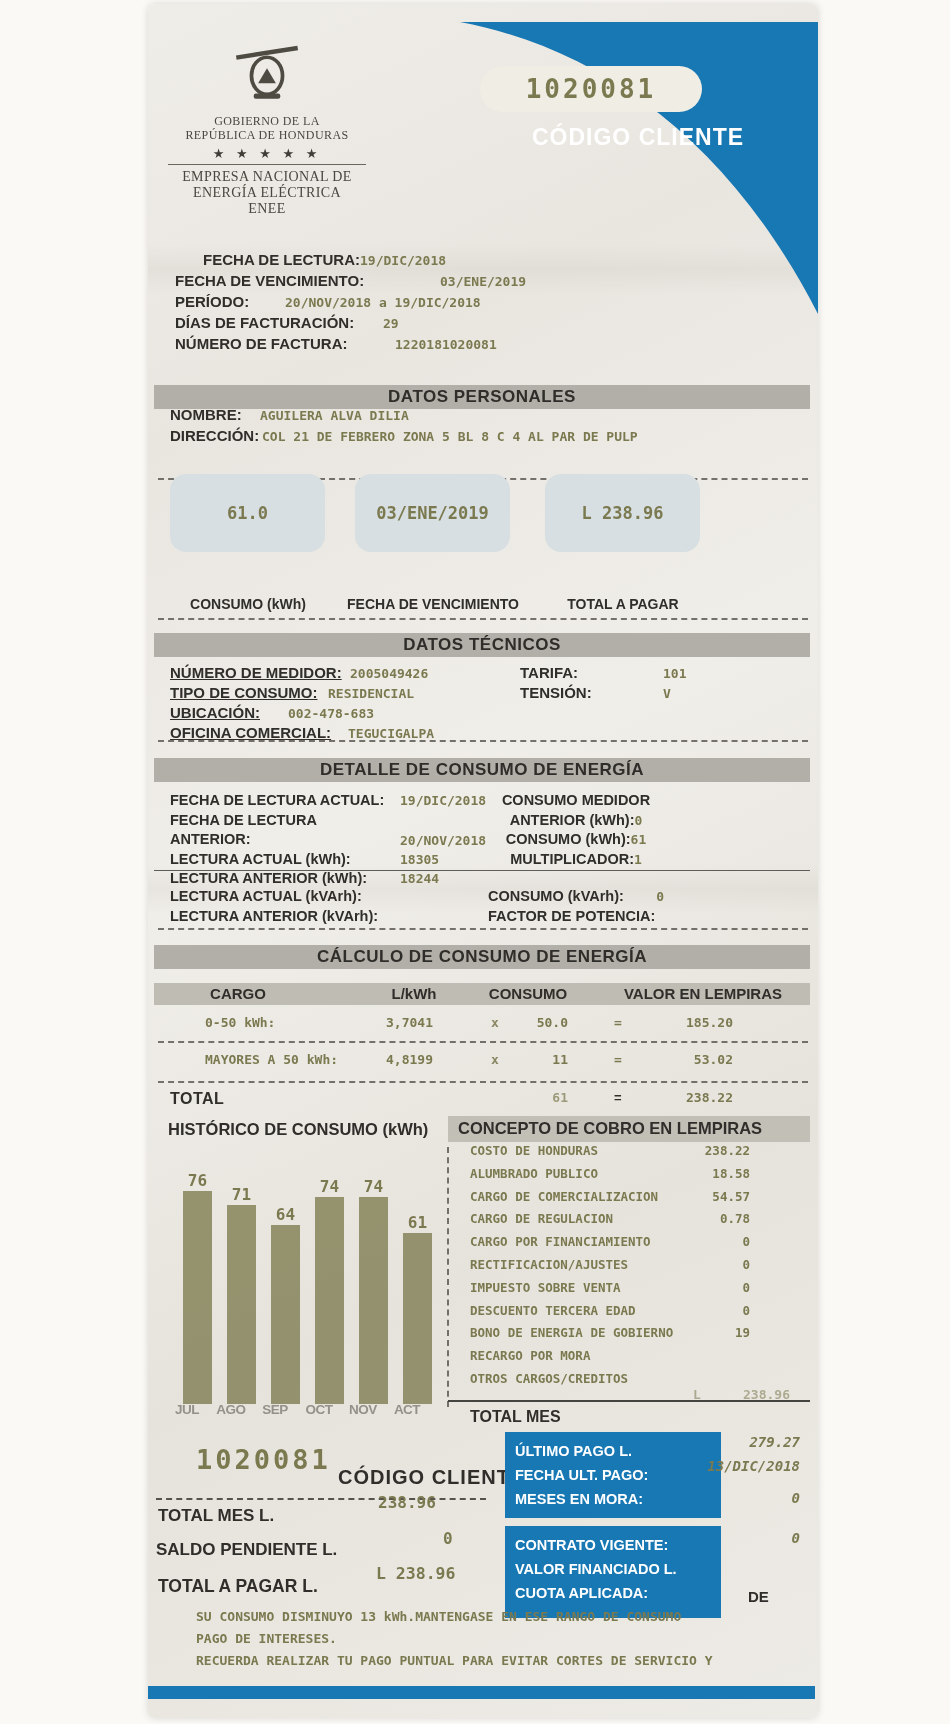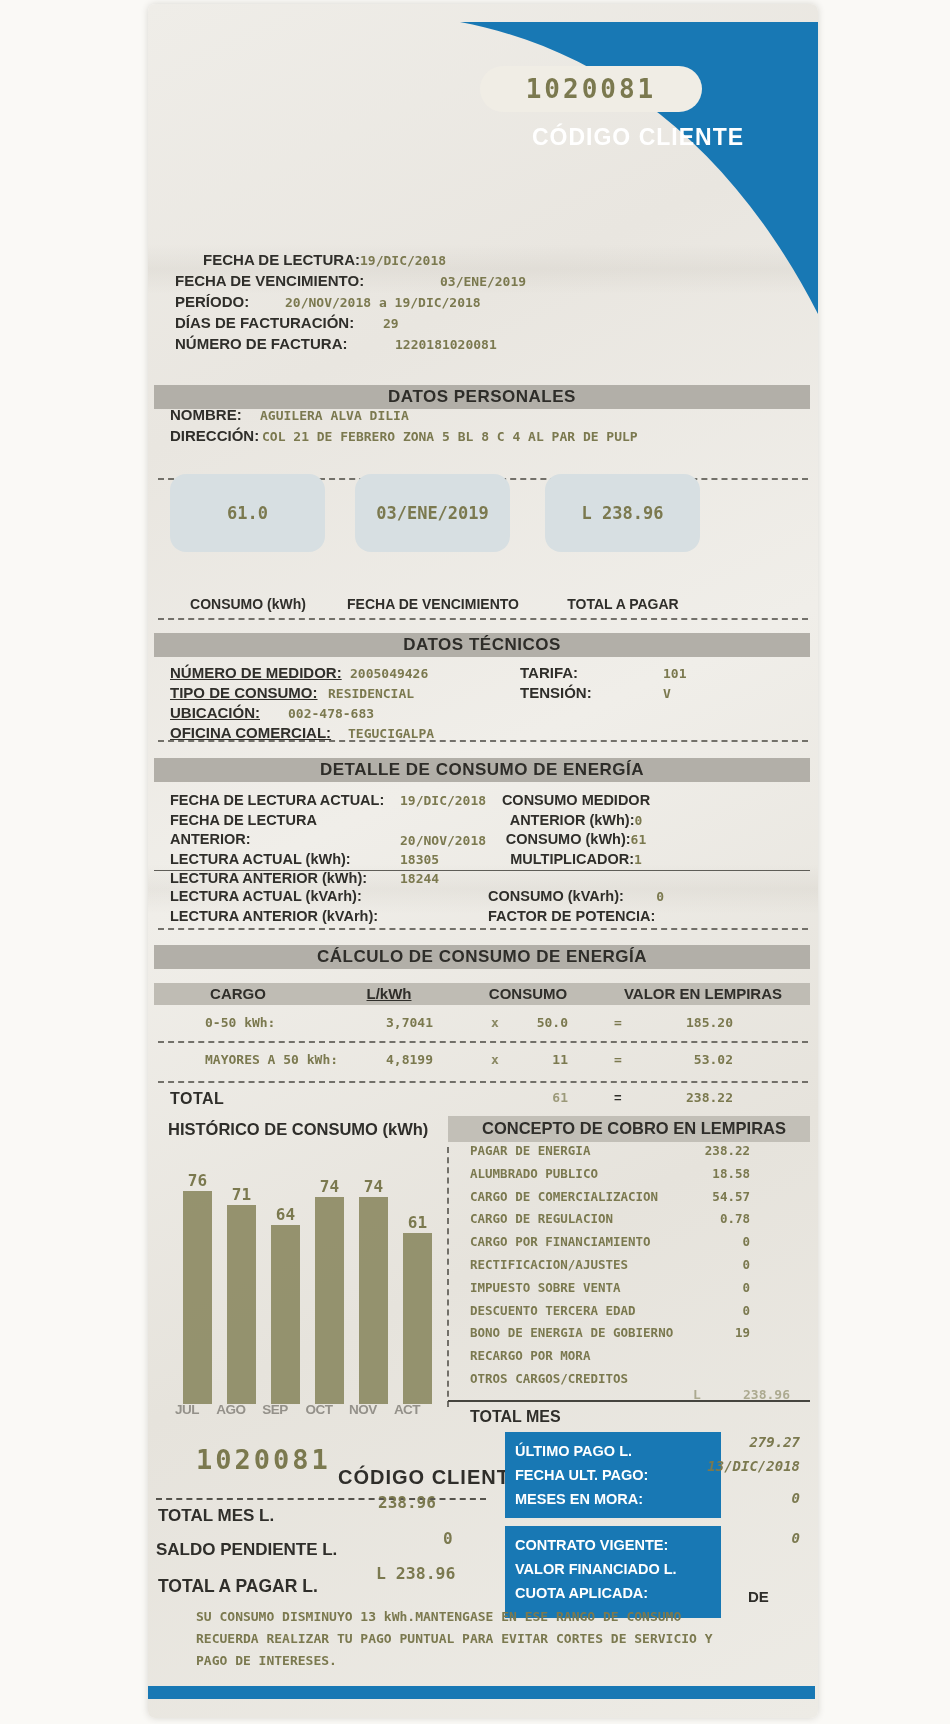--- a/index.html
+++ b/index.html
@@ -59,33 +59,33 @@
   .det-right .lab{font-weight:bold;}
   .det-right .dm{font-size:13px;}
   .kv-left{position:absolute;left:22px;top:883px;font-size:14.5px;line-height:19.5px;font-weight:bold;}
   .kv-right{position:absolute;left:340px;top:883px;width:176px;font-size:14.5px;line-height:19.5px;}
   .kv-right .row{display:flex;justify-content:space-between;}
   .kv-right .lab{font-weight:bold;}
   .kv-right .dm{font-size:13px;}
   
   .chead{position:absolute;top:979px;height:22px;background:#bfbcb4;left:6px;width:656px;}
   .chcell{position:absolute;top:981px;font-size:15px;font-weight:bold;text-align:center;}
-  .ch0{left:30px;width:120px;} .ch1{left:181px;width:120px;text-decoration:underline;} .ch2{left:320px;width:120px;} .ch3{left:450px;width:210px;}
+  .ch0{left:30px;width:120px;} .ch1{left:206px;width:120px;} .ch2{left:320px;width:120px;} .ch3{left:450px;width:210px;}
   .crow{position:absolute;left:0;width:662px;height:16px;font-size:13px;}
   .crow .c-cargo{position:absolute;left:57px;}
   .crow .c-tar{position:absolute;left:195px;width:90px;text-align:right;}
   .crow .c-x{position:absolute;left:343px;opacity:.85;}
   .crow .c-con{position:absolute;left:330px;width:90px;text-align:right;}
   .crow .c-eq{position:absolute;left:466px;}
   .crow .c-val{position:absolute;left:485px;width:100px;text-align:right;}
   .total-lab{position:absolute;left:22px;top:1086px;font-size:16px;font-weight:bold;letter-spacing:.5px;}
   
   .hist-title{position:absolute;left:20px;top:1116px;font-size:16.5px;font-weight:bold;}
   .conc-band{position:absolute;left:300px;top:1112px;width:362px;height:26px;background:#c2bfb7;}
-  .conc-title{position:absolute;left:310px;top:1115px;width:352px;font-size:16.5px;font-weight:bold;text-align:center;}
+  .conc-title{position:absolute;left:310px;top:1115px;width:352px;font-size:16.5px;font-weight:bold;}
   .chart{position:absolute;left:35px;top:1150px;width:260px;height:250px;display:flex;
          align-items:flex-end;gap:15px;}
   .bar-col{width:29px;display:flex;flex-direction:column;align-items:center;}
   .bar-val{font-size:16px;margin-bottom:1px;}
   .bar{width:29px;background:#8d8b64;opacity:.92;}
   .months{position:absolute;left:17px;top:1398px;display:flex;}
   .months span{display:inline-block;width:44px;text-align:center;font-size:13.5px;font-weight:bold;
          color:#94918a;letter-spacing:-.5px;}
   .vdash{position:absolute;left:299px;top:1143px;height:260px;border-left:2px dashed #55534c;opacity:.8;}
   .concepto{position:absolute;left:322px;top:1139px;width:280px;}
@@ -115,20 +115,35 @@
  <div class="paper">
   <div class="crease" style="top:240px"></div>
   <div class="crease" style="top:860px"></div>
 
   <svg class="swoosh" viewBox="0 0 420 300">
     <path d="M 62 4 C 200 30 330 120 420 296 L 420 4 Z" fill="#1878b4"></path>
   </svg>
   <div class="pill dm">1020081</div>
   <div class="codigo-hdr">CÓDIGO CLIENTE</div>
 
+  <div class="logo-block">
+    <svg width="74" height="70" viewBox="0 0 100 90">
+      <rect x="8" y="12" width="84" height="6" transform="rotate(-9 50 15)" fill="#4e4b43"></rect>
+      <ellipse cx="50" cy="46" rx="21" ry="25" fill="none" stroke="#4e4b43" stroke-width="5"></ellipse>
+      <path d="M38 56 L50 36 L62 56 Z" fill="#4e4b43"></path>
+      <rect x="32" y="70" width="36" height="7" rx="3" fill="#4e4b43"></rect>
+    </svg>
+    <div class="gob">GOBIERNO DE LA</div>
+    <div class="gob">REPÚBLICA DE HONDURAS</div>
+    <div class="stars">★ ★ ★ ★ ★</div>
+    <div class="star-rule"></div>
+    <div class="emp">EMPRESA NACIONAL DE</div>
+    <div class="emp">ENERGÍA ELÉCTRICA</div>
+    <div class="emp">ENEE</div>
+  </div>
 
   <div class="meta">
     <div><span class="lab w0">FECHA DE LECTURA:</span><span class="dm">19/DIC/2018</span></div>
     <div><span class="lab w1">FECHA DE VENCIMIENTO:</span><span class="dm">03/ENE/2019</span></div>
     <div><span class="lab w2">PERÍODO:</span><span class="dm">20/NOV/2018 a 19/DIC/2018</span></div>
     <div><span class="lab w3">DÍAS DE FACTURACIÓN:</span><span class="dm">29</span></div>
     <div><span class="lab w4">NÚMERO DE FACTURA:</span><span class="dm">1220181020081</span></div>
   </div>
 
   <div class="band" style="top:381px">DATOS PERSONALES</div>
@@ -272,21 +287,21 @@
         <span>AGO</span>
         <span>SEP</span>
         <span>OCT</span>
         <span>NOV</span>
         <span>ACT</span>
       </div>
 
   <div class="vdash"></div>
   <div class="concepto">
         <div class="concepto-row">
-          <span class="c-label dm">PAGAR DE ENERGIA</span>
+          <span class="c-label dm">COSTO DE HONDURAS</span>
           <span class="c-value dm">238.22</span>
         </div>
         <div class="concepto-row">
           <span class="c-label dm">ALUMBRADO PUBLICO</span>
           <span class="c-value dm">18.58</span>
         </div>
         <div class="concepto-row">
           <span class="c-label dm">CARGO DE COMERCIALIZACION</span>
           <span class="c-value dm">54.57</span>
         </div>
@@ -353,19 +368,19 @@
   <div class="bluebox" style="top:1522px;height:92px">
     <div>CONTRATO VIGENTE:</div>
     <div>VALOR FINANCIADO L.</div>
     <div>CUOTA APLICADA:</div>
   </div>
   <div class="bb-val dm" style="left:552px;top:1526px">0</div>
   <div class="f-de">DE</div>
 
   <div class="message dm">
     <div>SU CONSUMO DISMINUYO 13 kWh.MANTENGASE EN ESE RANGO DE CONSUMO</div>
+    <div>PAGO DE INTERESES.</div>
     <div>RECUERDA REALIZAR TU PAGO PUNTUAL PARA EVITAR CORTES DE SERVICIO Y</div>
-    <div>PAGO DE INTERESES.</div>
   </div>
 
   <div class="bottom-bar"></div>
  </div>
 </div>
 
 </body></html>

